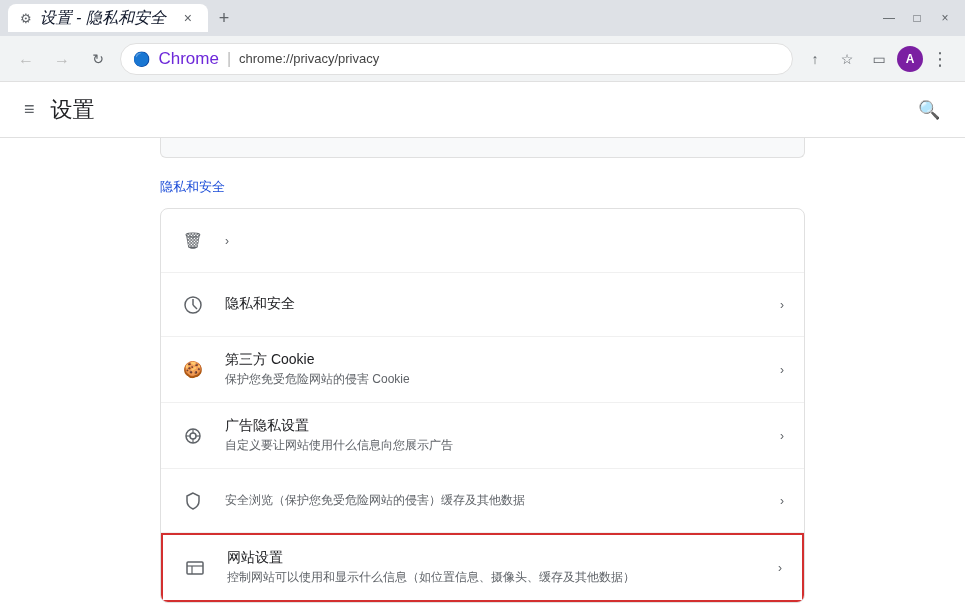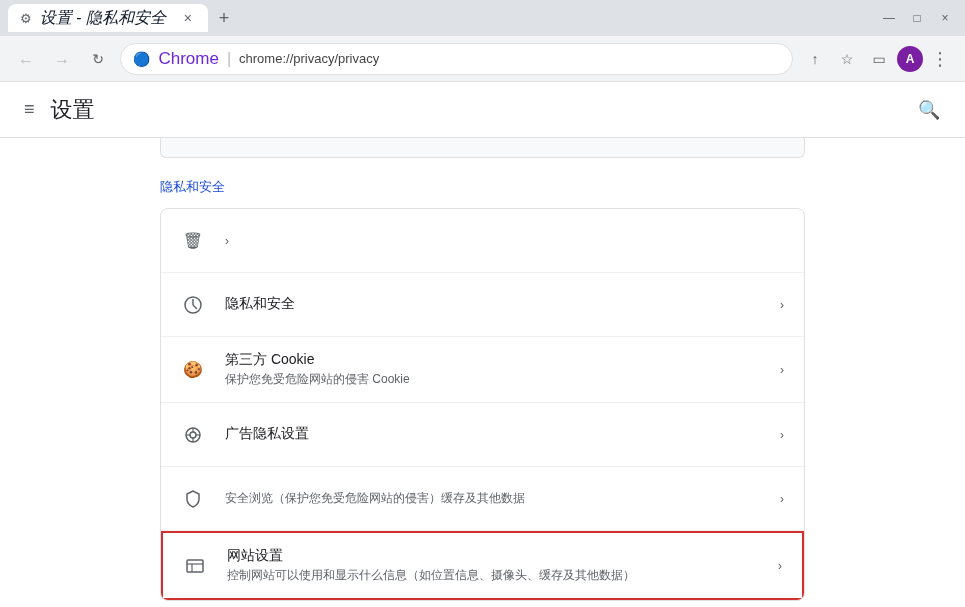--- a/index.html
+++ b/index.html
@@ -161,20 +161,21 @@
                 <circle cx="10" cy="10" r="7" stroke="#5f6368" stroke-width="1.5"></circle>
                 <circle cx="10" cy="10" r="3" stroke="#5f6368" stroke-width="1.5"></circle>
                 <line x1="10" y1="3" x2="10" y2="7" stroke="#5f6368" stroke-width="1.2"></line>
                 <line x1="10" y1="13" x2="10" y2="17" stroke="#5f6368" stroke-width="1.2"></line>
                 <line x1="3" y1="10" x2="7" y2="10" stroke="#5f6368" stroke-width="1.2"></line>
                 <line x1="13" y1="10" x2="17" y2="10" stroke="#5f6368" stroke-width="1.2"></line>
               </svg>
             </div>
             <div class="item-content">
               <div class="item-title">广告隐私设置</div>
+              <div class="item-desc">自定义要让网站使用什么信息向您展示广告</div>
             </div>
             <div class="item-arrow">›</div>
           </div>
 
           <div class="list-item">
             <div class="item-icon">
               <svg width="20" height="20" viewBox="0 0 20 20" fill="none">
                 <path d="M10 2L4 5v5c0 4 2.5 6.5 6 8 3.5-1.5 6-4 6-8V5L10 2z" stroke="#5f6368" stroke-width="1.5" fill="none"></path>
               </svg>
             </div>

